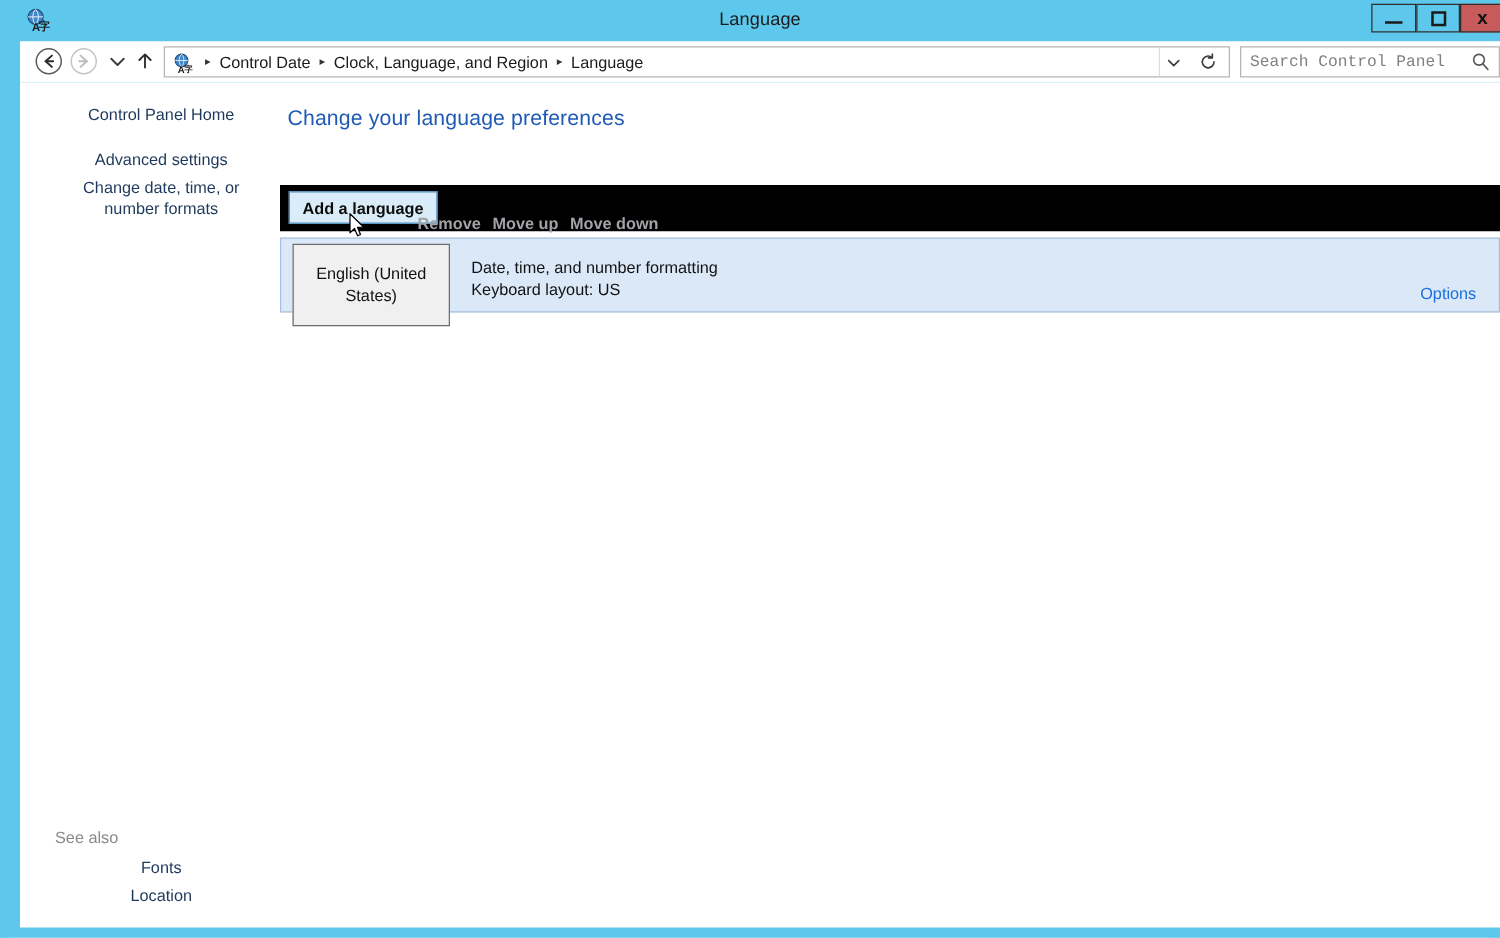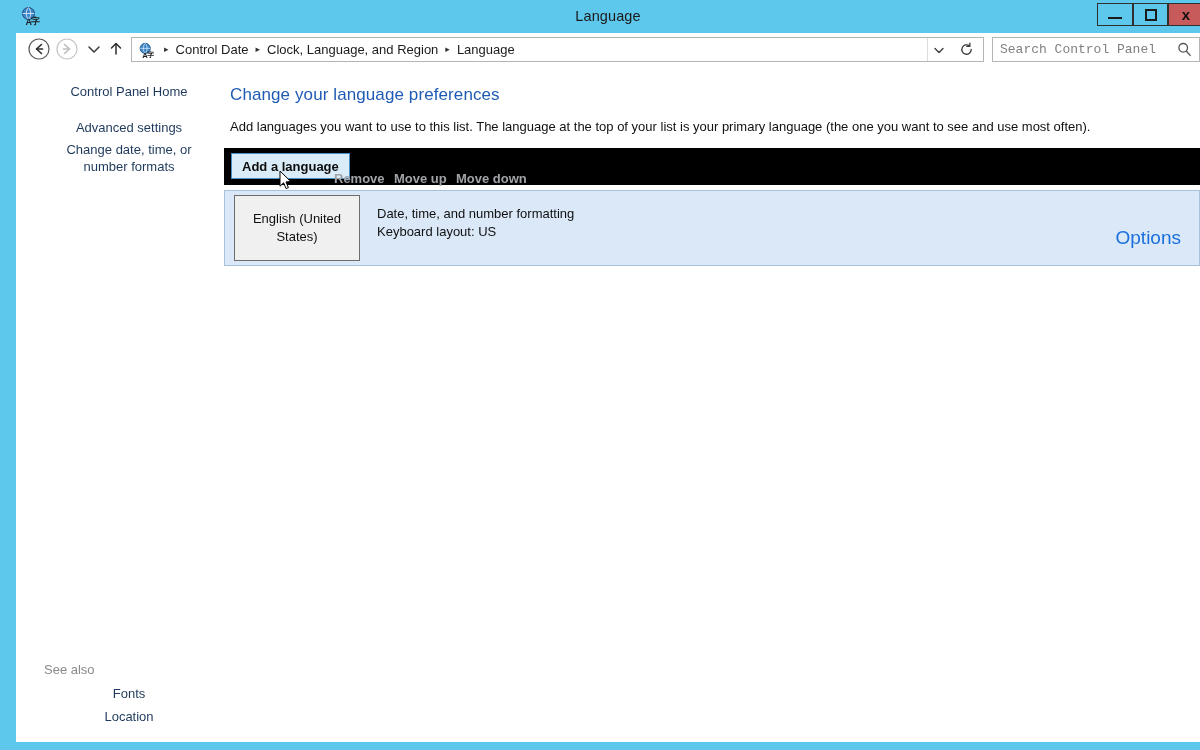--- a/index.html
+++ b/index.html
@@ -296,21 +296,21 @@
   }
   #tb-remove   { left: 110px; }
   #tb-moveup   { left: 170px; }
   #tb-movedown { left: 232px; }
 
   
   #lang-panel {
     position: absolute;
     left: 3px; top: 124px;
     width: 976px;
-    height: 76px;
+    height: 60px;
     box-sizing: border-box;
     background: #dae8f7;
     border: 1px solid #a8c2de;
   }
   #lang-row {
     position: absolute;
     left: 0; top: 0;
     width: 100%;
     height: 74px;
   }
@@ -335,21 +335,21 @@
   #lang-details {
     position: absolute;
     left: 152px; top: 14px;
     font-size: 13px;
     color: #111;
     line-height: 18px;
   }
   #lang-options {
     position: absolute;
     right: 18px; top: 36px;
-    font-size: 19px;
+    font-size: 13px;
     color: #1a6fdd;
     cursor: default;
   }
 
   
   #cursor {
     position: absolute;
     left: 271px; top: 170px;
     width: 14px; height: 21px;
     pointer-events: none;
@@ -465,21 +465,20 @@
       <div class="side-link" id="side-advanced">Advanced settings</div>
       <div class="side-link" id="side-dtn">Change date, time, or number formats</div>
 
       <div id="see-also">See also</div>
       <div class="side-link" id="side-fonts">Fonts</div>
       <div class="side-link" id="side-location">Location</div>
     </div>
 
     <div id="main">
       <div id="page-heading">Change your language preferences</div>
-      <div id="page-desc">Add languages you want to use to this list. The language at the top of your list is your primary language (the one you want to see and use most often).</div>
 
       <div id="toolbar">
         <div id="btn-add-language">Add a language</div>
         <div class="tb-disabled" id="tb-remove">Remove</div>
         <div class="tb-disabled" id="tb-moveup">Move up</div>
         <div class="tb-disabled" id="tb-movedown">Move down</div>
       </div>
 
       <div id="lang-panel">
         <div id="lang-row">

